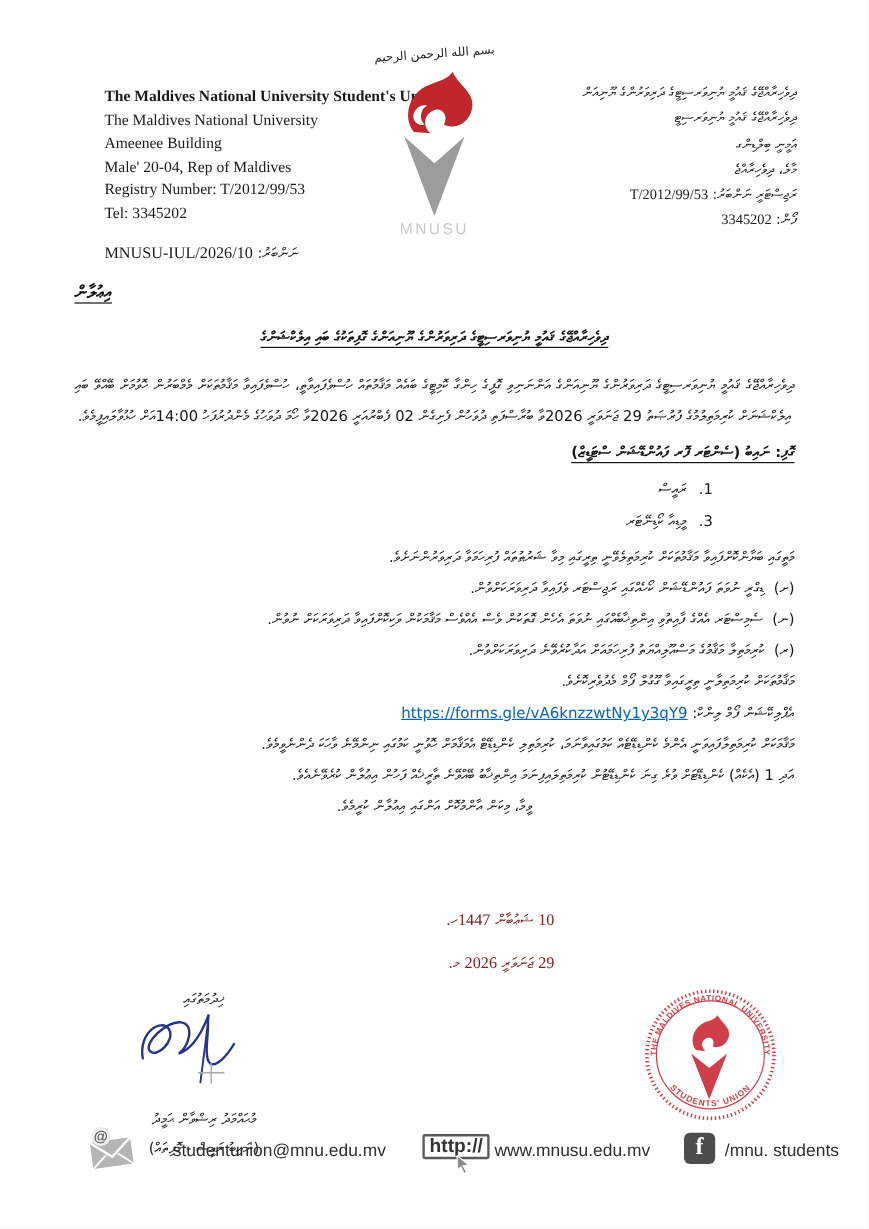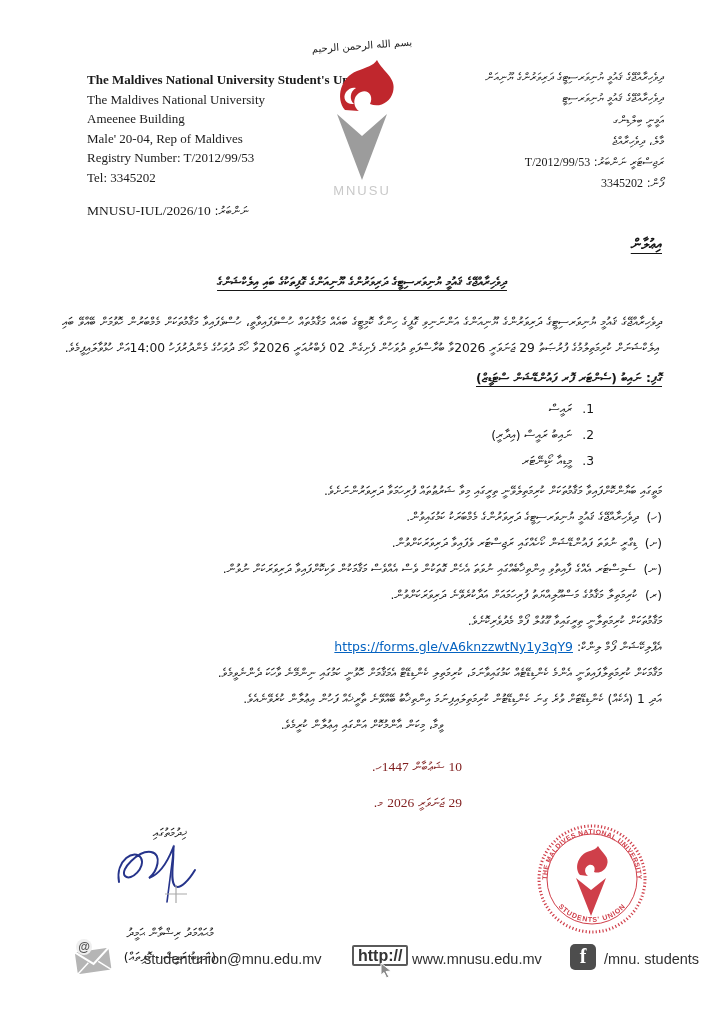--- a/index.html
+++ b/index.html
@@ -20,21 +20,21 @@
   .header-right .latin{font-size:12px;}
 
   
   .ref{position:absolute;top:203px;left:87px;direction:rtl;font-family:"DejaVu Sans",sans-serif;
        font-size:12px;color:#1b1b1b;}
   .ref .latin{font-size:13.5px;}
 
   
   .content{position:absolute;top:231px;left:62px;right:62px;direction:rtl;
            font-family:"DejaVu Sans",sans-serif;font-size:12.3px;line-height:26px;color:#161616;}
-  .doc-title{text-align:right;margin-bottom:11px;}
+  .doc-title{text-align:left;margin-bottom:11px;}
   .doc-title span{font-weight:bold;font-size:14.5px;text-decoration:underline;text-underline-offset:4px;}
   .doc-subtitle{text-align:center;margin-bottom:14px;}
   .doc-subtitle span{font-weight:bold;font-size:12.3px;text-decoration:underline;text-underline-offset:4px;}
   .para1{text-align:justify;text-align-last:center;margin-bottom:3px;}
   .branch-heading{text-align:right;margin:4px 0 5px 0;}
   .branch-heading span{font-weight:bold;text-decoration:underline;text-underline-offset:4px;}
   .positions{margin:4px 0 4px 0;padding:0 68px 0 0;}
   .pos-item{line-height:26px;}
   .pos-item .num{padding-left:6px;}
   .req-intro{text-align:right;}
@@ -138,35 +138,27 @@
     <div class="branch-heading">
       <span>ގޮފި: ނައިބު (ސެންޓަރ ފޮރ ފައުންޑޭޝަން ސްޓަޑީޒް)</span>
     </div>
 
     <div class="positions">
       <div class="pos-item">
         <span class="num">1.</span>
         <span>ރައީސް</span>
       </div>
       <div class="pos-item">
-        <span class="num">2.</span>
-        <span>ނައިބު ރައީސް (އިދާރީ)</span>
-      </div>
-      <div class="pos-item">
         <span class="num">3.</span>
         <span>މީޑިއާ ކޯޑިނޭޓަރ</span>
       </div>
     </div>
 
     <div class="req-intro">މަތީގައި ބަޔާންކޮށްފައިވާ މަޤާމުތަކަށް ކުރިމަތިލެވޭނީ ތިރީގައި މިވާ ޝަރުޠުތައް ފުރިހަމަވާ ދަރިވަރުންނަށެވެ.</div>
 
-    <div class="req-item">
-      <span class="marker">(ހ)</span>
-      <span>ދިވެހިރާއްޖޭގެ ޤައުމީ ޔުނިވަރސިޓީގެ ދަރިވަރުންގެ މެމްބަރަކު ކަމުގައިވުން.</span>
-    </div>
     <div class="req-item">
       <span class="marker">(ށ)</span>
       <span>ޑިގްރީ ނުވަތަ ފައުންޑޭޝަން ކޯހެއްގައި ރަޖިސްޓަރ ވެފައިވާ ދަރިވަރަކަށްވުން.</span>
     </div>
     <div class="req-item">
       <span class="marker">(ނ)</span>
       <span>ސެމިސްޓަރ އެއްގެ ފާއިތުވި އިންތިޚާބެއްގައި ނުވަތަ އެހެން ގޮތަކުން ވެސް އެއްވެސް މަޤާމަކުން ވަކިކޮށްފައިވާ ދަރިވަރަކަށް ނުވުން.</span>
     </div>
     <div class="req-item">
       <span class="marker">(ރ)</span>

